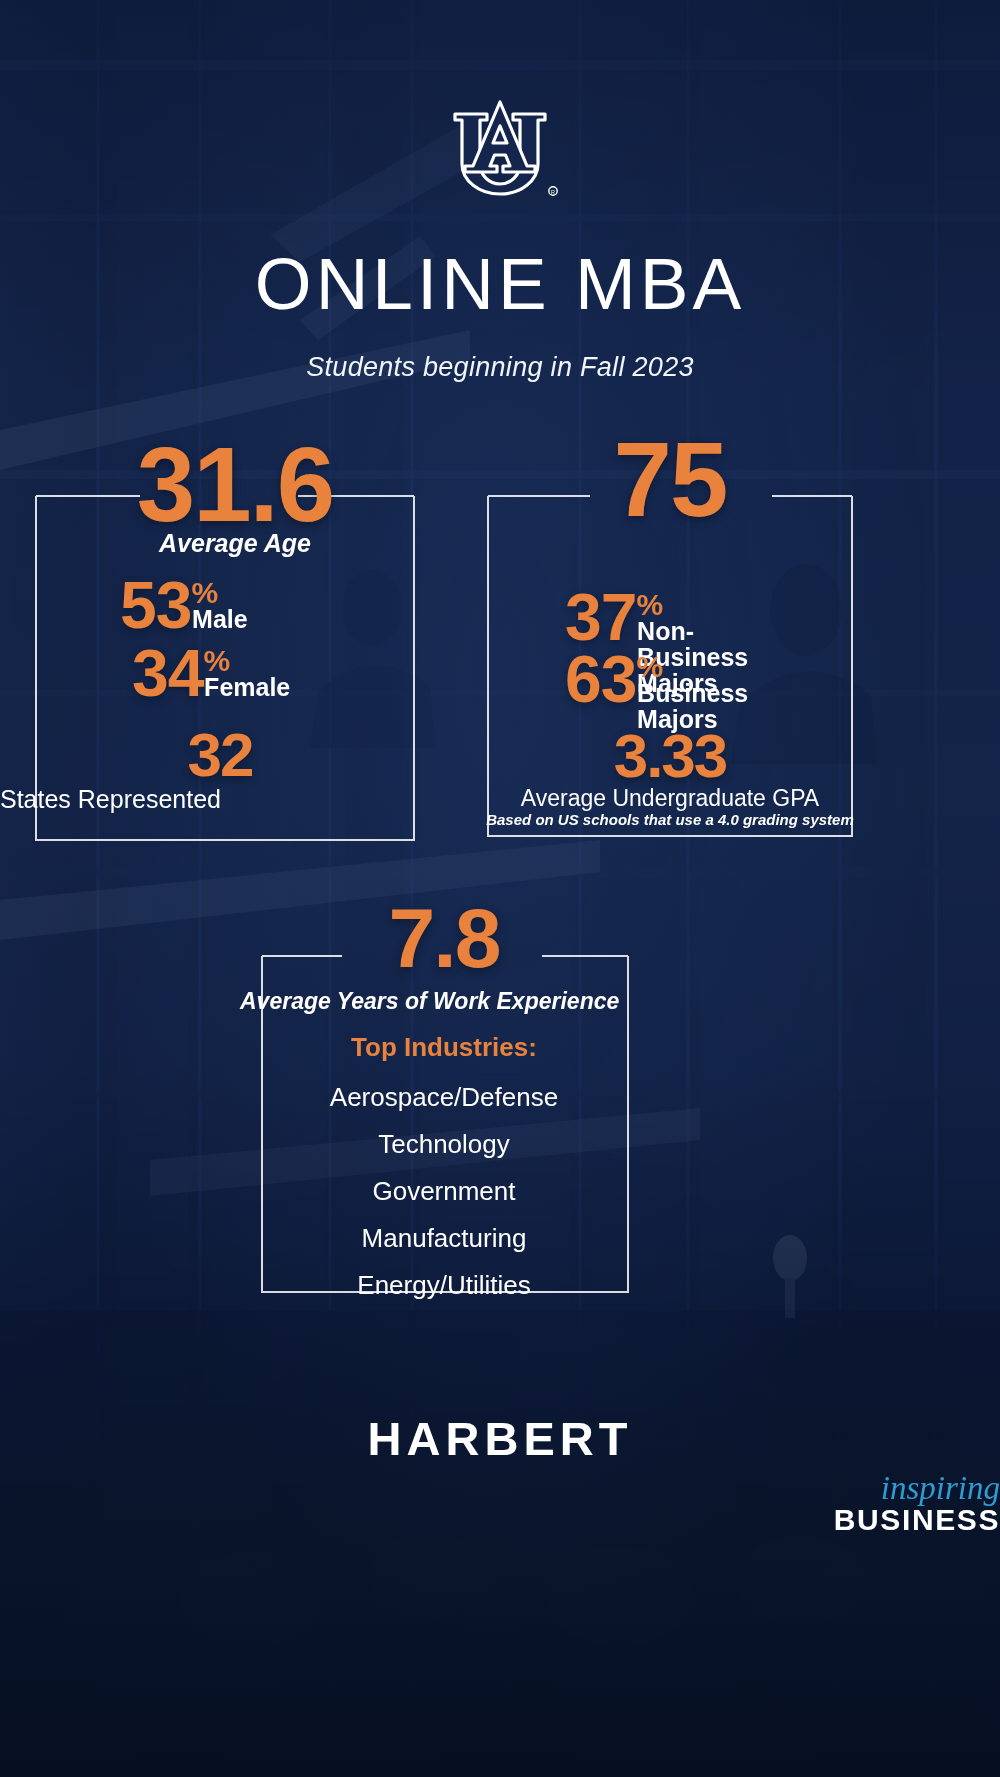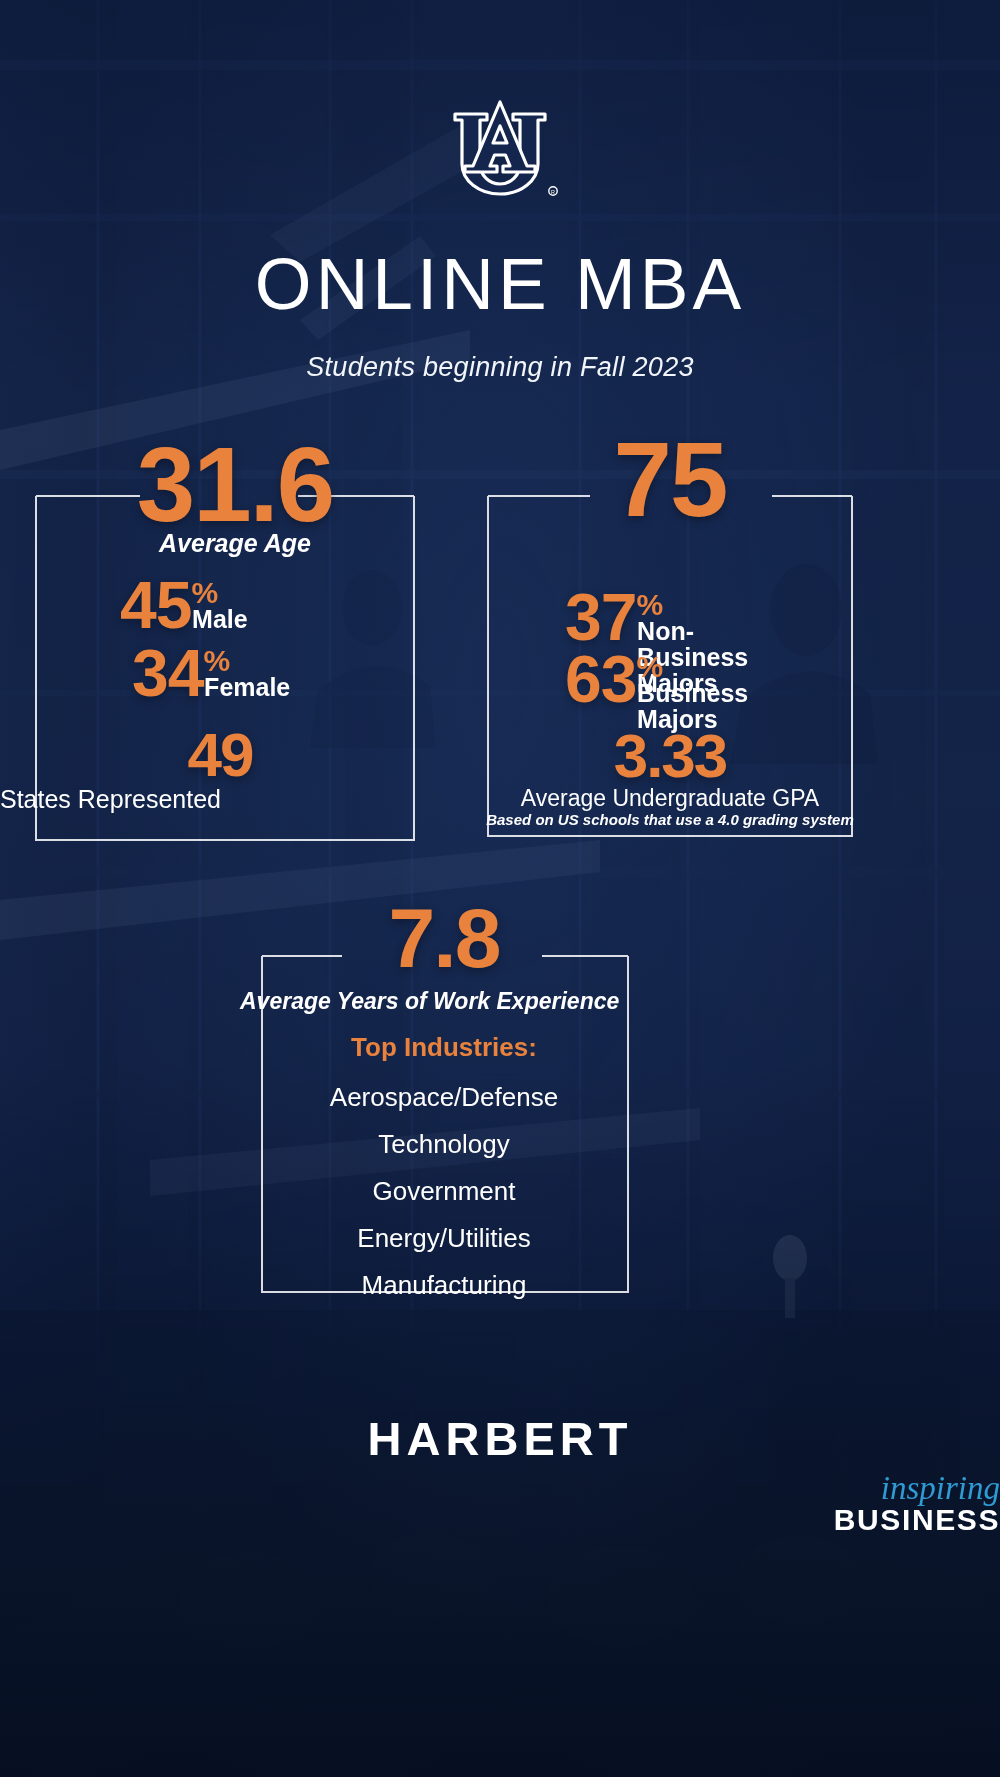--- a/index.html
+++ b/index.html
@@ -256,32 +256,32 @@
       <path d="M6 8 H110"></path>
       <path d="M268 8 H384"></path>
       <path d="M6 8 V352 H384 V8"></path>
     </g>
   </svg>
 
   <div class="big l-age-num">31.6</div>
   <div class="cap-italic l-age-lbl">Average Age</div>
 
   <div class="pctrow l-male">
-    <span class="num">45</span>
+    <span class="num">53</span>
     <span class="pct">%</span>
     <span class="lbl">Male</span>
   </div>
 
   <div class="pctrow l-female">
     <span class="num">34</span>
     <span class="pct">%</span>
     <span class="lbl">Female</span>
   </div>
 
-  <div class="big l-states-num">49</div>
+  <div class="big l-states-num">32</div>
   <div class="cap-plain l-states-lbl">States Represented</div>
 
   <svg class="frame-svg" style="position:absolute; left:482px; top:488px;" width="376" height="356">
     <g stroke="#ffffff" stroke-width="2" fill="none" opacity=".85">
       <path d="M6 8 H108"></path>
       <path d="M290 8 H370"></path>
       <path d="M6 8 V348 H370 V8"></path>
     </g>
   </svg>
 
@@ -313,22 +313,22 @@
 
   <div class="big b-yrs-num">7.8</div>
   <div class="cap-italic b-yrs-lbl">Average Years of Work Experience</div>
 
   <div class="b-top-ind">Top Industries:</div>
 
   <ul class="b-list">
     <li>Aerospace/Defense</li>
     <li>Technology</li>
     <li>Government</li>
+    <li>Manufacturing</li>
     <li>Energy/Utilities</li>
-    <li>Manufacturing</li>
   </ul>
 
   <div class="harbert">
     <div class="word">HARBERT</div>
     <div class="row2">
       <span class="insp">inspiring</span>
       <span class="bus-wrap">
         <span class="bus">BUSINESS</span>
         <span class="rule"></span>
       </span>

